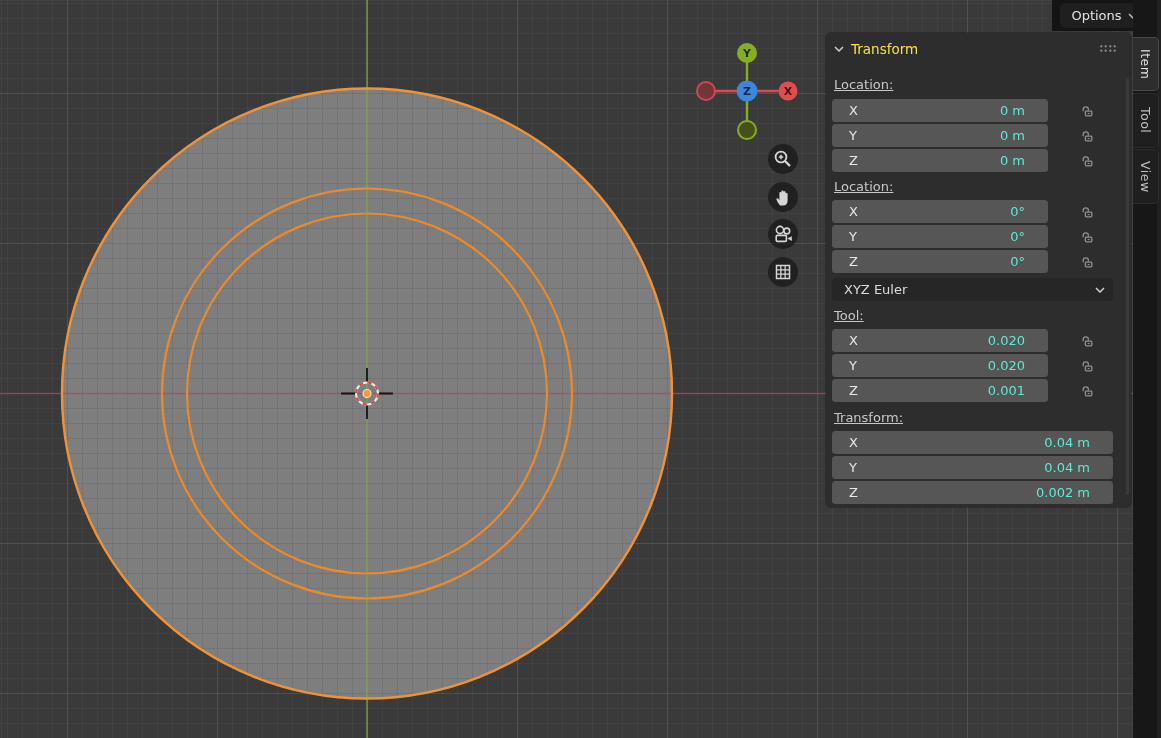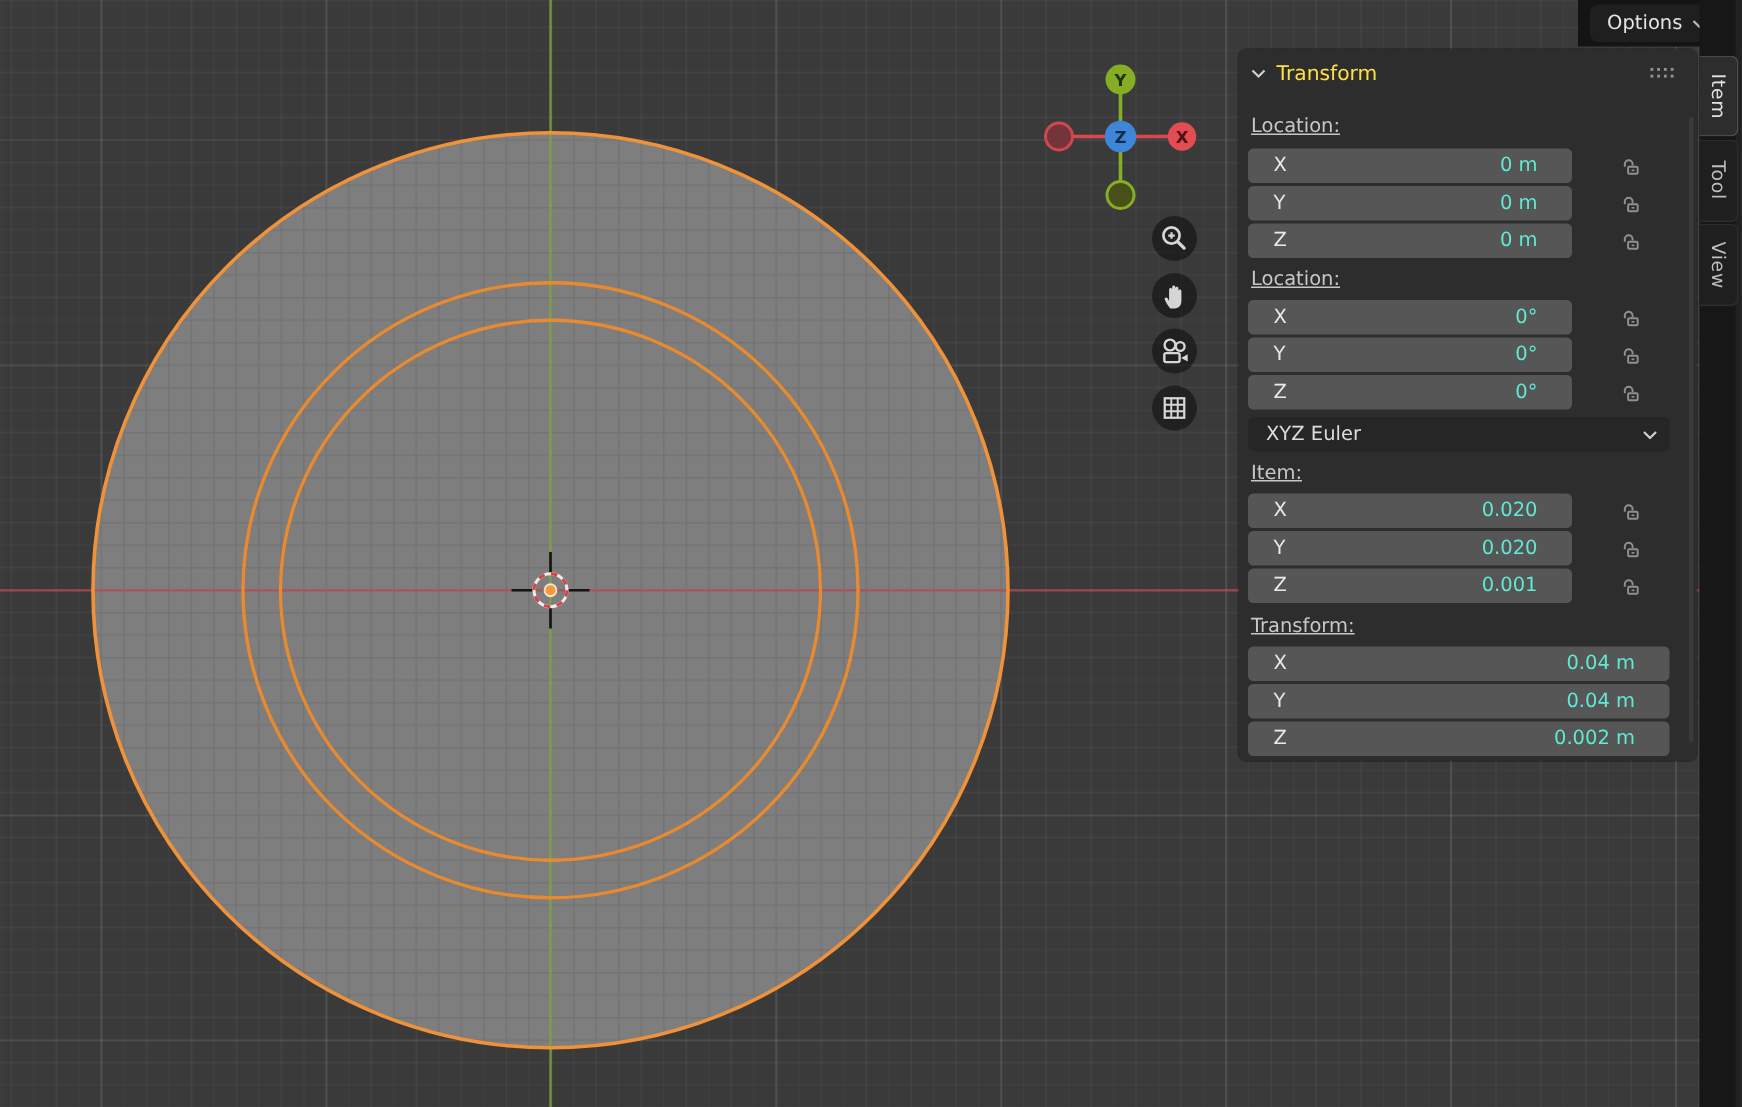--- a/index.html
+++ b/index.html
@@ -188,21 +188,21 @@
       <span class="axis">Z</span>
       <span class="val">0°</span>
     </div>
     <div class="dropdown" style="top:245px">
       <span class="dtext">XYZ Euler</span>
       <svg width="10" height="6">
         <polyline points="1,1 5,5 9,1" fill="none" stroke="#cfcfcf" stroke-width="1.5"></polyline>
       </svg>
     </div>
 
-    <div class="sec-label" style="top:275px">Item:</div>
+    <div class="sec-label" style="top:275px">Tool:</div>
     <div class="frow" style="top:296px">
       <span class="axis">X</span>
       <span class="val">0.020</span>
     </div>
     <div class="frow" style="top:321px">
       <span class="axis">Y</span>
       <span class="val">0.020</span>
     </div>
     <div class="frow" style="top:346px">
       <span class="axis">Z</span>

